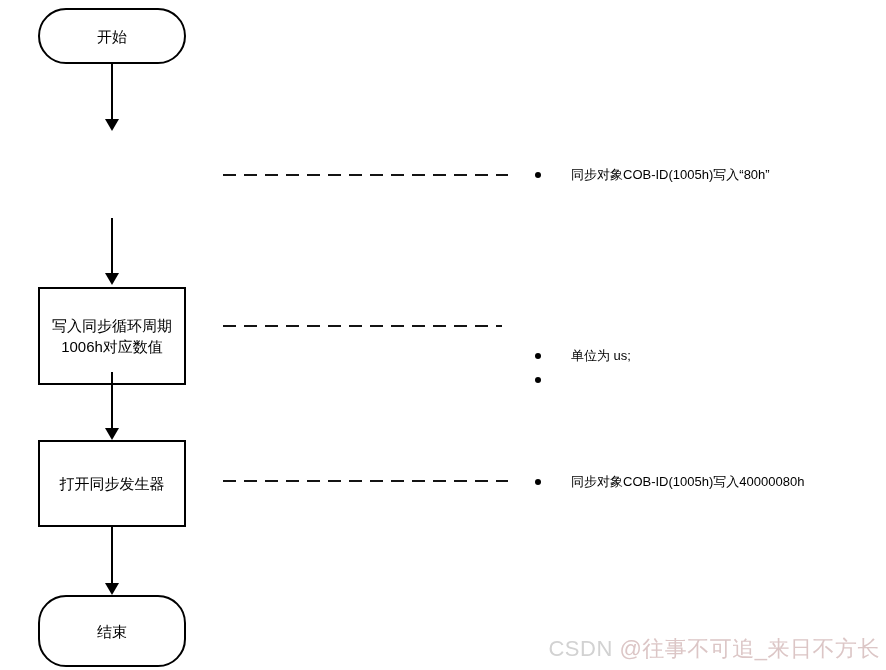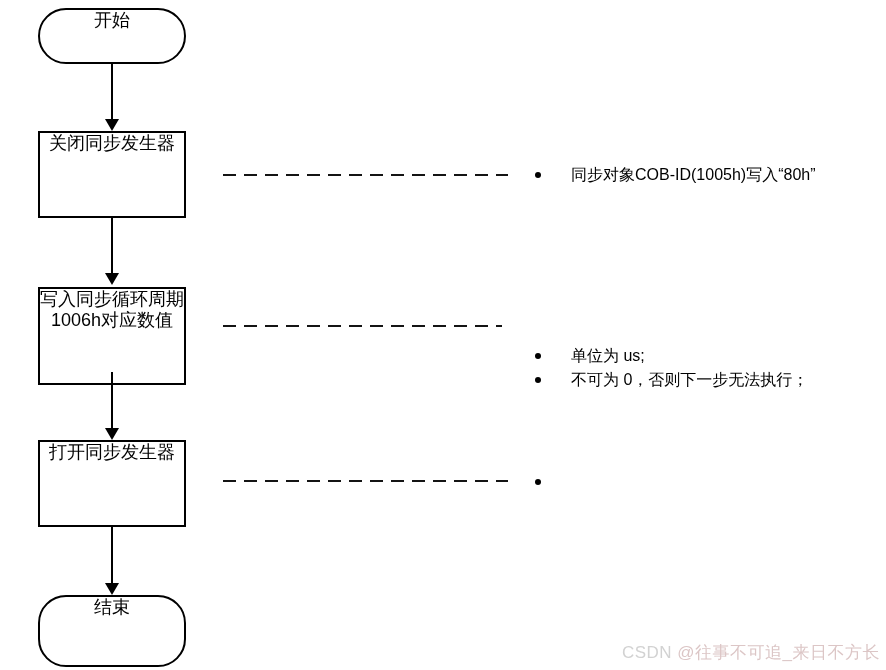--- a/index.html
+++ b/index.html
@@ -17,22 +17,22 @@
   .node {
     position: absolute;
     left: 38px;
     width: 148px;
     box-sizing: border-box;
     border: 2px solid #000000;
     background: #ffffff;
     display: flex;
     flex-direction: column;
     align-items: center;
-    justify-content: flex-start;
-    font-size: 18px;
+    justify-content: center;
+    font-size: 15px;
     line-height: 21px;
     text-align: center;
   }
   .terminal { border-radius: 28px; }
   #node-start { top: 8px;   height: 56px; }
   #node-step1 { top: 131px; height: 87px; }
   #node-step2 { top: 287px; height: 98px; }
   #node-step3 { top: 440px; height: 87px; }
   #node-end   { top: 595px; height: 72px; }
 
@@ -66,21 +66,21 @@
       transparent 13px, transparent 21px);
   }
   #dash1 { left: 223px; top: 174px; width: 285px; }
   #dash2 { left: 223px; top: 325px; width: 279px; }
   #dash3 { left: 223px; top: 480px; width: 285px; }
 
   
   .annotation {
     position: absolute;
     left: 535px;
-    font-size: 16px;
+    font-size: 13px;
     line-height: 24px;
   }
   #annotation1 { top: 163px; }
   #annotation2 { top: 304px; margin-top: 40px; }
   #annotation3 { top: 470px; }
   .bullet-item { display: flex; align-items: flex-start; }
   .bullet-dot {
     flex: 0 0 auto;
     width: 6px;
     height: 6px;
@@ -88,43 +88,40 @@
     border-radius: 50%;
     background: #000000;
   }
   .bullet-text { white-space: nowrap; }
 
   
   #watermark {
     position: absolute;
     right: 6px;
     bottom: 6px;
-    font-size: 17px;
+    font-size: 22px;
     letter-spacing: 0.5px;
     white-space: nowrap;
     user-select: none;
   }
   #watermark .brand  { color: #d2d2d2; }
   #watermark .author { color: #dcc6c6; }
 </style>
 </head>
 <body>
 
 <div id="canvas">
 
   <div class="node terminal" id="node-start">
     <div>开始</div>
   </div>
 
   <div class="vline" id="vline1"></div>
   <div class="arrowhead" id="arrow1"></div>
 
-  <div class="node" id="node-step1">
-    <div>关闭同步发生器</div>
-  </div>
 
   <div class="vline" id="vline2"></div>
   <div class="arrowhead" id="arrow2"></div>
 
   <div class="node" id="node-step2">
     <div>写入同步循环周期</div>
     <div>1006h对应数值</div>
   </div>
 
   <div class="vline" id="vline3"></div>
@@ -152,27 +149,27 @@
     </div>
   </div>
 
   <div class="annotation" id="annotation2">
     <div class="bullet-item">
       <span class="bullet-dot"></span>
       <span class="bullet-text">单位为 us;</span>
     </div>
     <div class="bullet-item">
       <span class="bullet-dot"></span>
-      <span class="bullet-text">不可为 0，否则下一步无法执行；</span>
     </div>
   </div>
 
   <div class="annotation" id="annotation3">
     <div class="bullet-item">
       <span class="bullet-dot"></span>
+      <span class="bullet-text">同步对象COB-ID(1005h)写入40000080h</span>
     </div>
   </div>
 
   <div id="watermark">
     <span class="brand">CSDN </span><span class="author">@往事不可追_来日不方长</span>
   </div>
 
 </div>
 
 </body></html>

